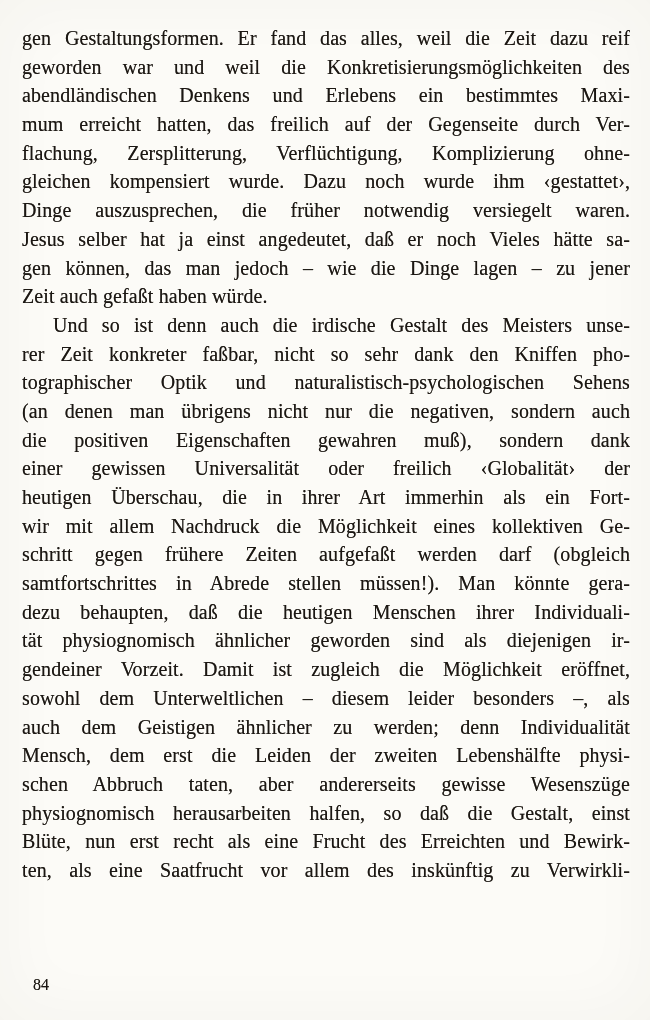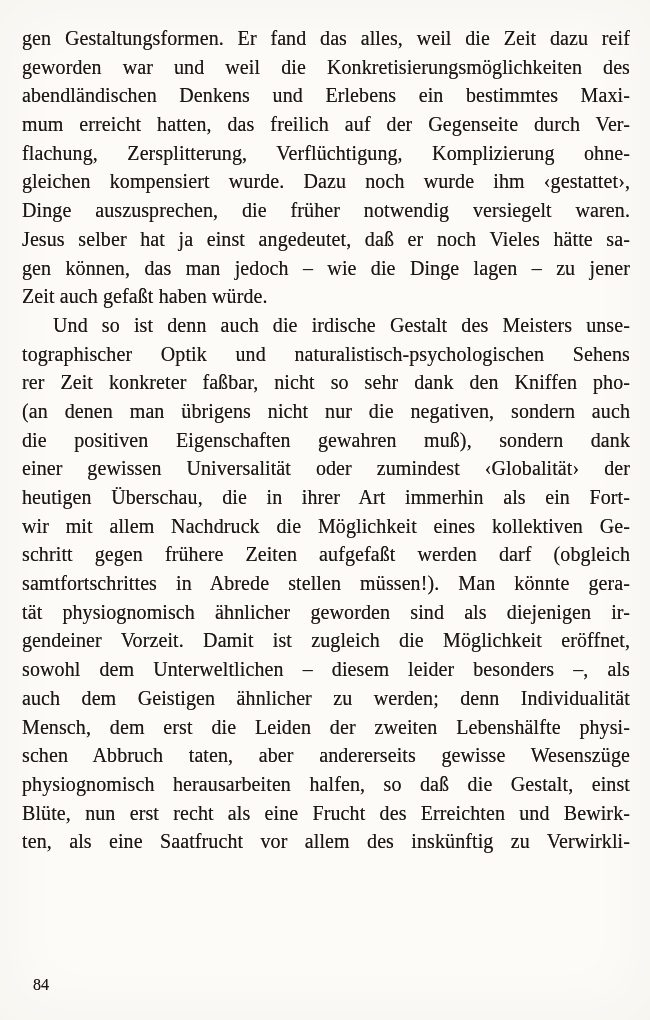--- a/index.html
+++ b/index.html
@@ -58,29 +58,30 @@
       <div class="line">geworden war und weil die Konkretisierungsmöglichkeiten des</div>
       <div class="line">abendländischen Denkens und Erlebens ein bestimmtes Maxi-</div>
       <div class="line">mum erreicht hatten, das freilich auf der Gegenseite durch Ver-</div>
       <div class="line">flachung, Zersplitterung, Verflüchtigung, Komplizierung ohne-</div>
       <div class="line">gleichen kompensiert wurde. Dazu noch wurde ihm ‹gestattet›,</div>
       <div class="line">Dinge auszusprechen, die früher notwendig versiegelt waren.</div>
       <div class="line">Jesus selber hat ja einst angedeutet, daß er noch Vieles hätte sa-</div>
       <div class="line">gen können, das man jedoch – wie die Dinge lagen – zu jener</div>
       <div class="line no-justify">Zeit auch gefaßt haben würde.</div>
       <div class="line indent">Und so ist denn auch die irdische Gestalt des Meisters unse-</div>
+      <div class="line">rer Zeit konkreter faßbar, nicht so sehr dank den Kniffen pho-</div>
       <div class="line">tographischer Optik und naturalistisch-psychologischen Sehens</div>
-      <div class="line">rer Zeit konkreter faßbar, nicht so sehr dank den Kniffen pho-</div>
       <div class="line">(an denen man übrigens nicht nur die negativen, sondern auch</div>
       <div class="line">die positiven Eigenschaften gewahren muß), sondern dank</div>
-      <div class="line">einer gewissen Universalität oder zumindest ‹Globalität› der</div>
+      <div class="line">einer gewissen Universalität oder freilich ‹Globalität› der</div>
       <div class="line">heutigen Überschau, die in ihrer Art immerhin als ein Fort-</div>
       <div class="line">wir mit allem Nachdruck die Möglichkeit eines kollektiven Ge-</div>
       <div class="line">schritt gegen frühere Zeiten aufgefaßt werden darf (obgleich</div>
       <div class="line">samtfortschrittes in Abrede stellen müssen!). Man könnte gera-</div>
+      <div class="line">dezu behaupten, daß die heutigen Menschen ihrer Individuali-</div>
       <div class="line">tät physiognomisch ähnlicher geworden sind als diejenigen ir-</div>
       <div class="line">gendeiner Vorzeit. Damit ist zugleich die Möglichkeit eröffnet,</div>
       <div class="line">sowohl dem Unterweltlichen – diesem leider besonders –, als</div>
       <div class="line">auch dem Geistigen ähnlicher zu werden; denn Individualität</div>
       <div class="line">Mensch, dem erst die Leiden der zweiten Lebenshälfte physi-</div>
       <div class="line">schen Abbruch taten, aber andererseits gewisse Wesenszüge</div>
       <div class="line">physiognomisch herausarbeiten halfen, so daß die Gestalt, einst</div>
       <div class="line">Blüte, nun erst recht als eine Frucht des Erreichten und Bewirk-</div>
       <div class="line">ten, als eine Saatfrucht vor allem des inskünftig zu Verwirkli-</div>
     </main>

